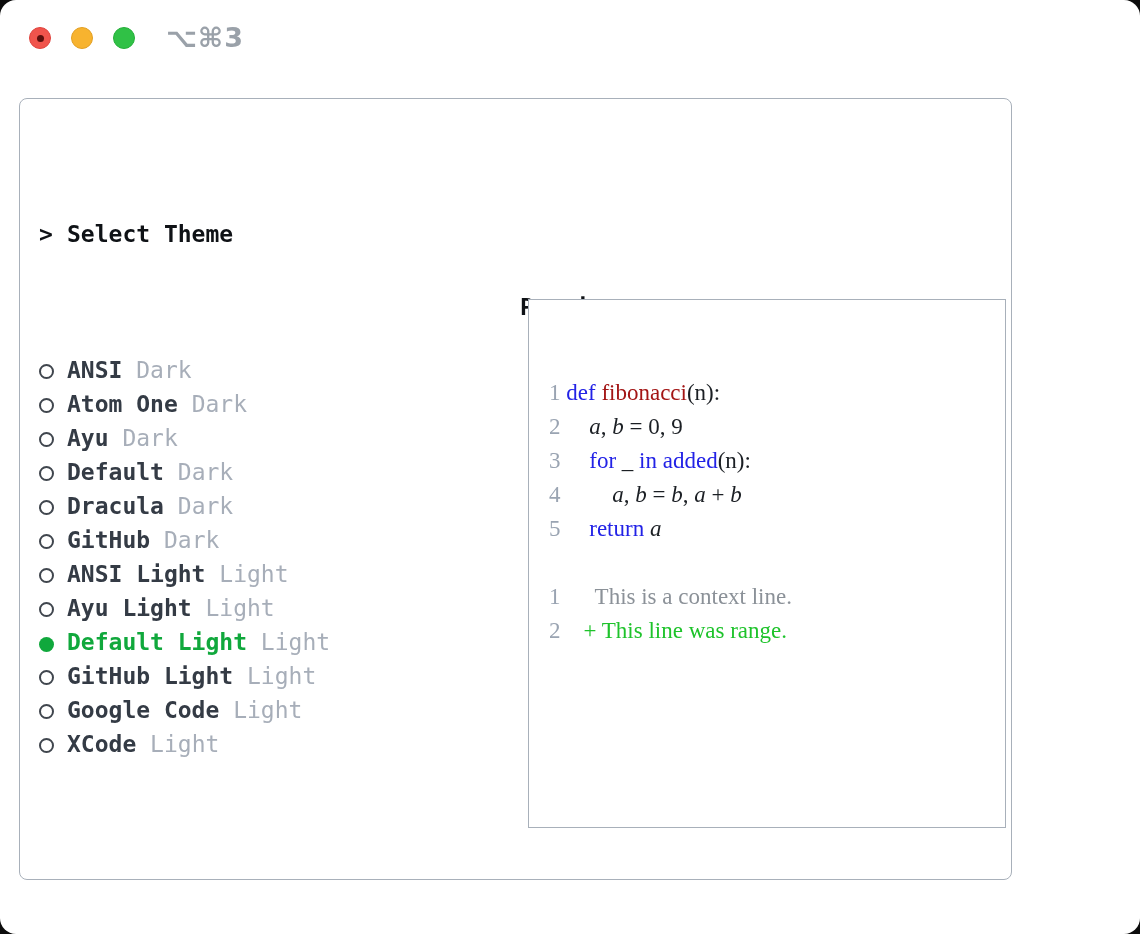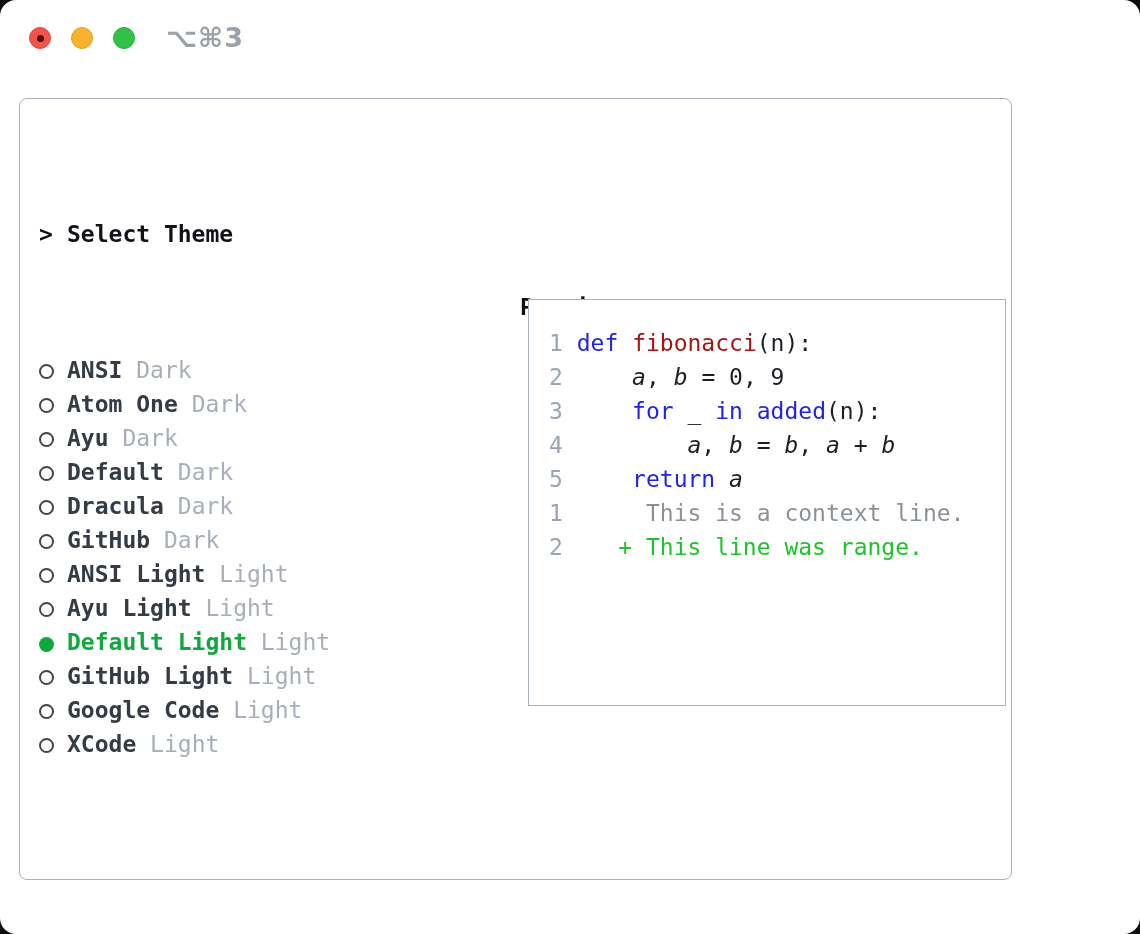--- a/index.html
+++ b/index.html
@@ -51,33 +51,33 @@
   .name{color:#343b45;font-weight:bold;}
   .name.sel-text{color:#10a83c;}
   .variant{color:#a7aeb9;}
   .apply-section{margin-top:34px;}
   
   .preview-title{
     position:absolute;left:500px;top:149px;
     font-size:23px;font-weight:bold;color:#0f1216;line-height:30px;margin-top:44px;
   }
   .preview-box{
-    position:absolute;left:508px;top:200px;width:478px;height:407px;
+    position:absolute;left:508px;top:200px;width:478px;height:529px;
     border:1.5px solid #a8b0ba;background:#ffffff;
     box-sizing:border-box;
-    padding:26px 0 0 20px;
-    font-size:23px;line-height:34px;
+    padding:76px 0 0 20px;
+    font-size:23px;line-height:34px;font-family:Liberation Serif, serif;
   }
   .pline{height:34px;line-height:34px;white-space:pre;color:#1b1f24;}
   .ln{color:#9aa4b2;}
   .tok-kw{color:#2222e6;}
   .tok-fn{color:#a31515;}
   .tok-var{color:#1b1f24;font-style:italic;}
   .tok-pl{color:#1b1f24;}
-  .diff-block{}
+  .diff-block{margin-top:34px;}
   .d-context{color:#8b9198;}
   .d-deleted{color:#c23a28;}
   .d-added{color:#1ec32b;}
 </style>
 </head>
 <body>
 
 <div class="window">
 
   <div class="traffic">

